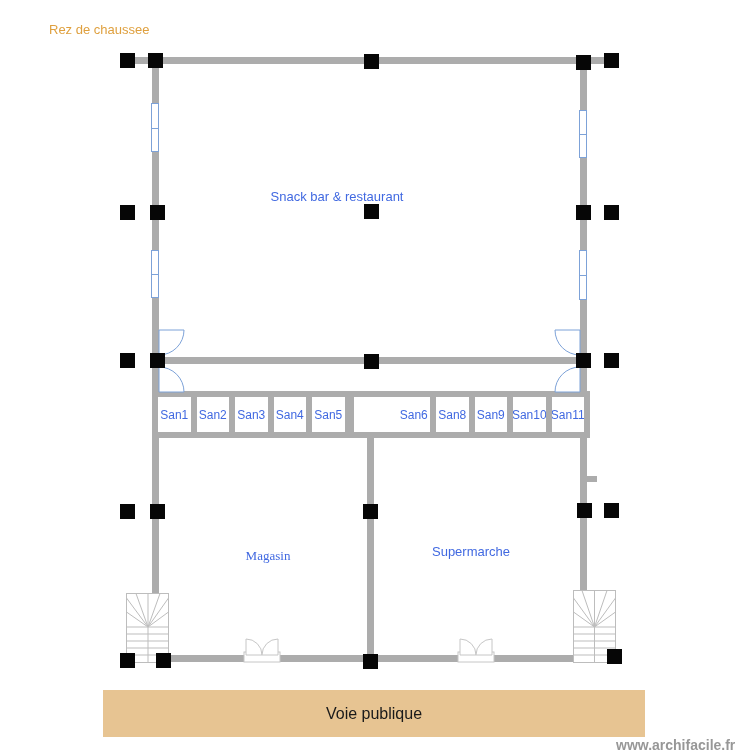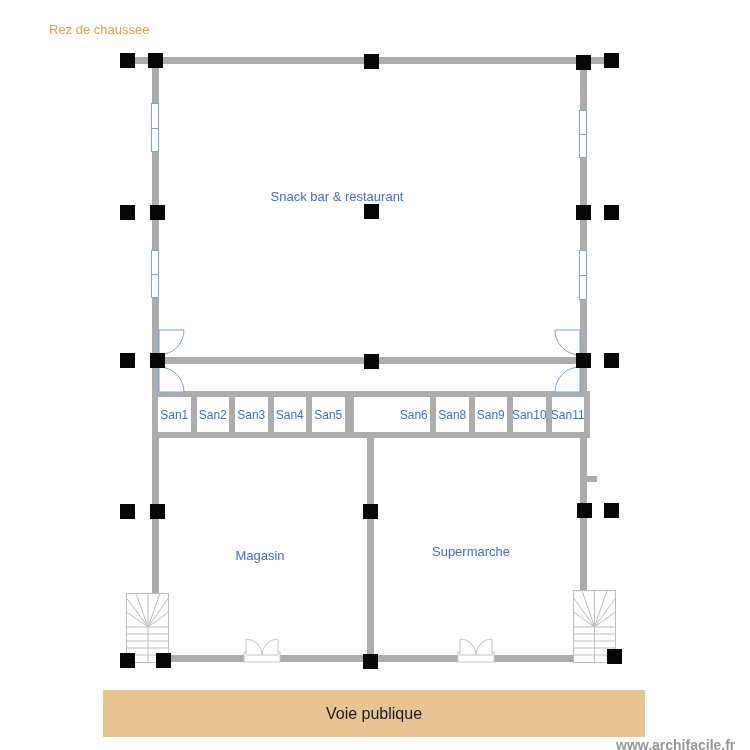--- a/index.html
+++ b/index.html
@@ -136,21 +136,21 @@
   <div class="pillar" style="left:363px;top:504px;"></div>
   <div class="pillar" style="left:577px;top:503px;"></div>
   <div class="pillar" style="left:604px;top:503px;"></div>
 
   <div class="pillar" style="left:120px;top:653px;"></div>
   <div class="pillar" style="left:156px;top:653px;"></div>
   <div class="pillar" style="left:363px;top:654px;"></div>
   <div class="pillar" style="left:607px;top:649px;"></div>
 
   <div class="room-label" style="left:337px;top:178px;margin-top:11px;">Snack bar &amp; restaurant</div>
-  <div class="room-label" style="left:260px;top:548px;">Magasin</div>
+  <div class="room-label" style="left:268px;top:548px;font-family:Liberation Serif, serif;">Magasin</div>
   <div class="room-label" style="left:471px;top:544px;">Supermarche</div>
 
   <div class="road">
     <span>Voie publique</span>
   </div>
 
   <div class="watermark">www.archifacile.fr</div>
 
 </div>
 

